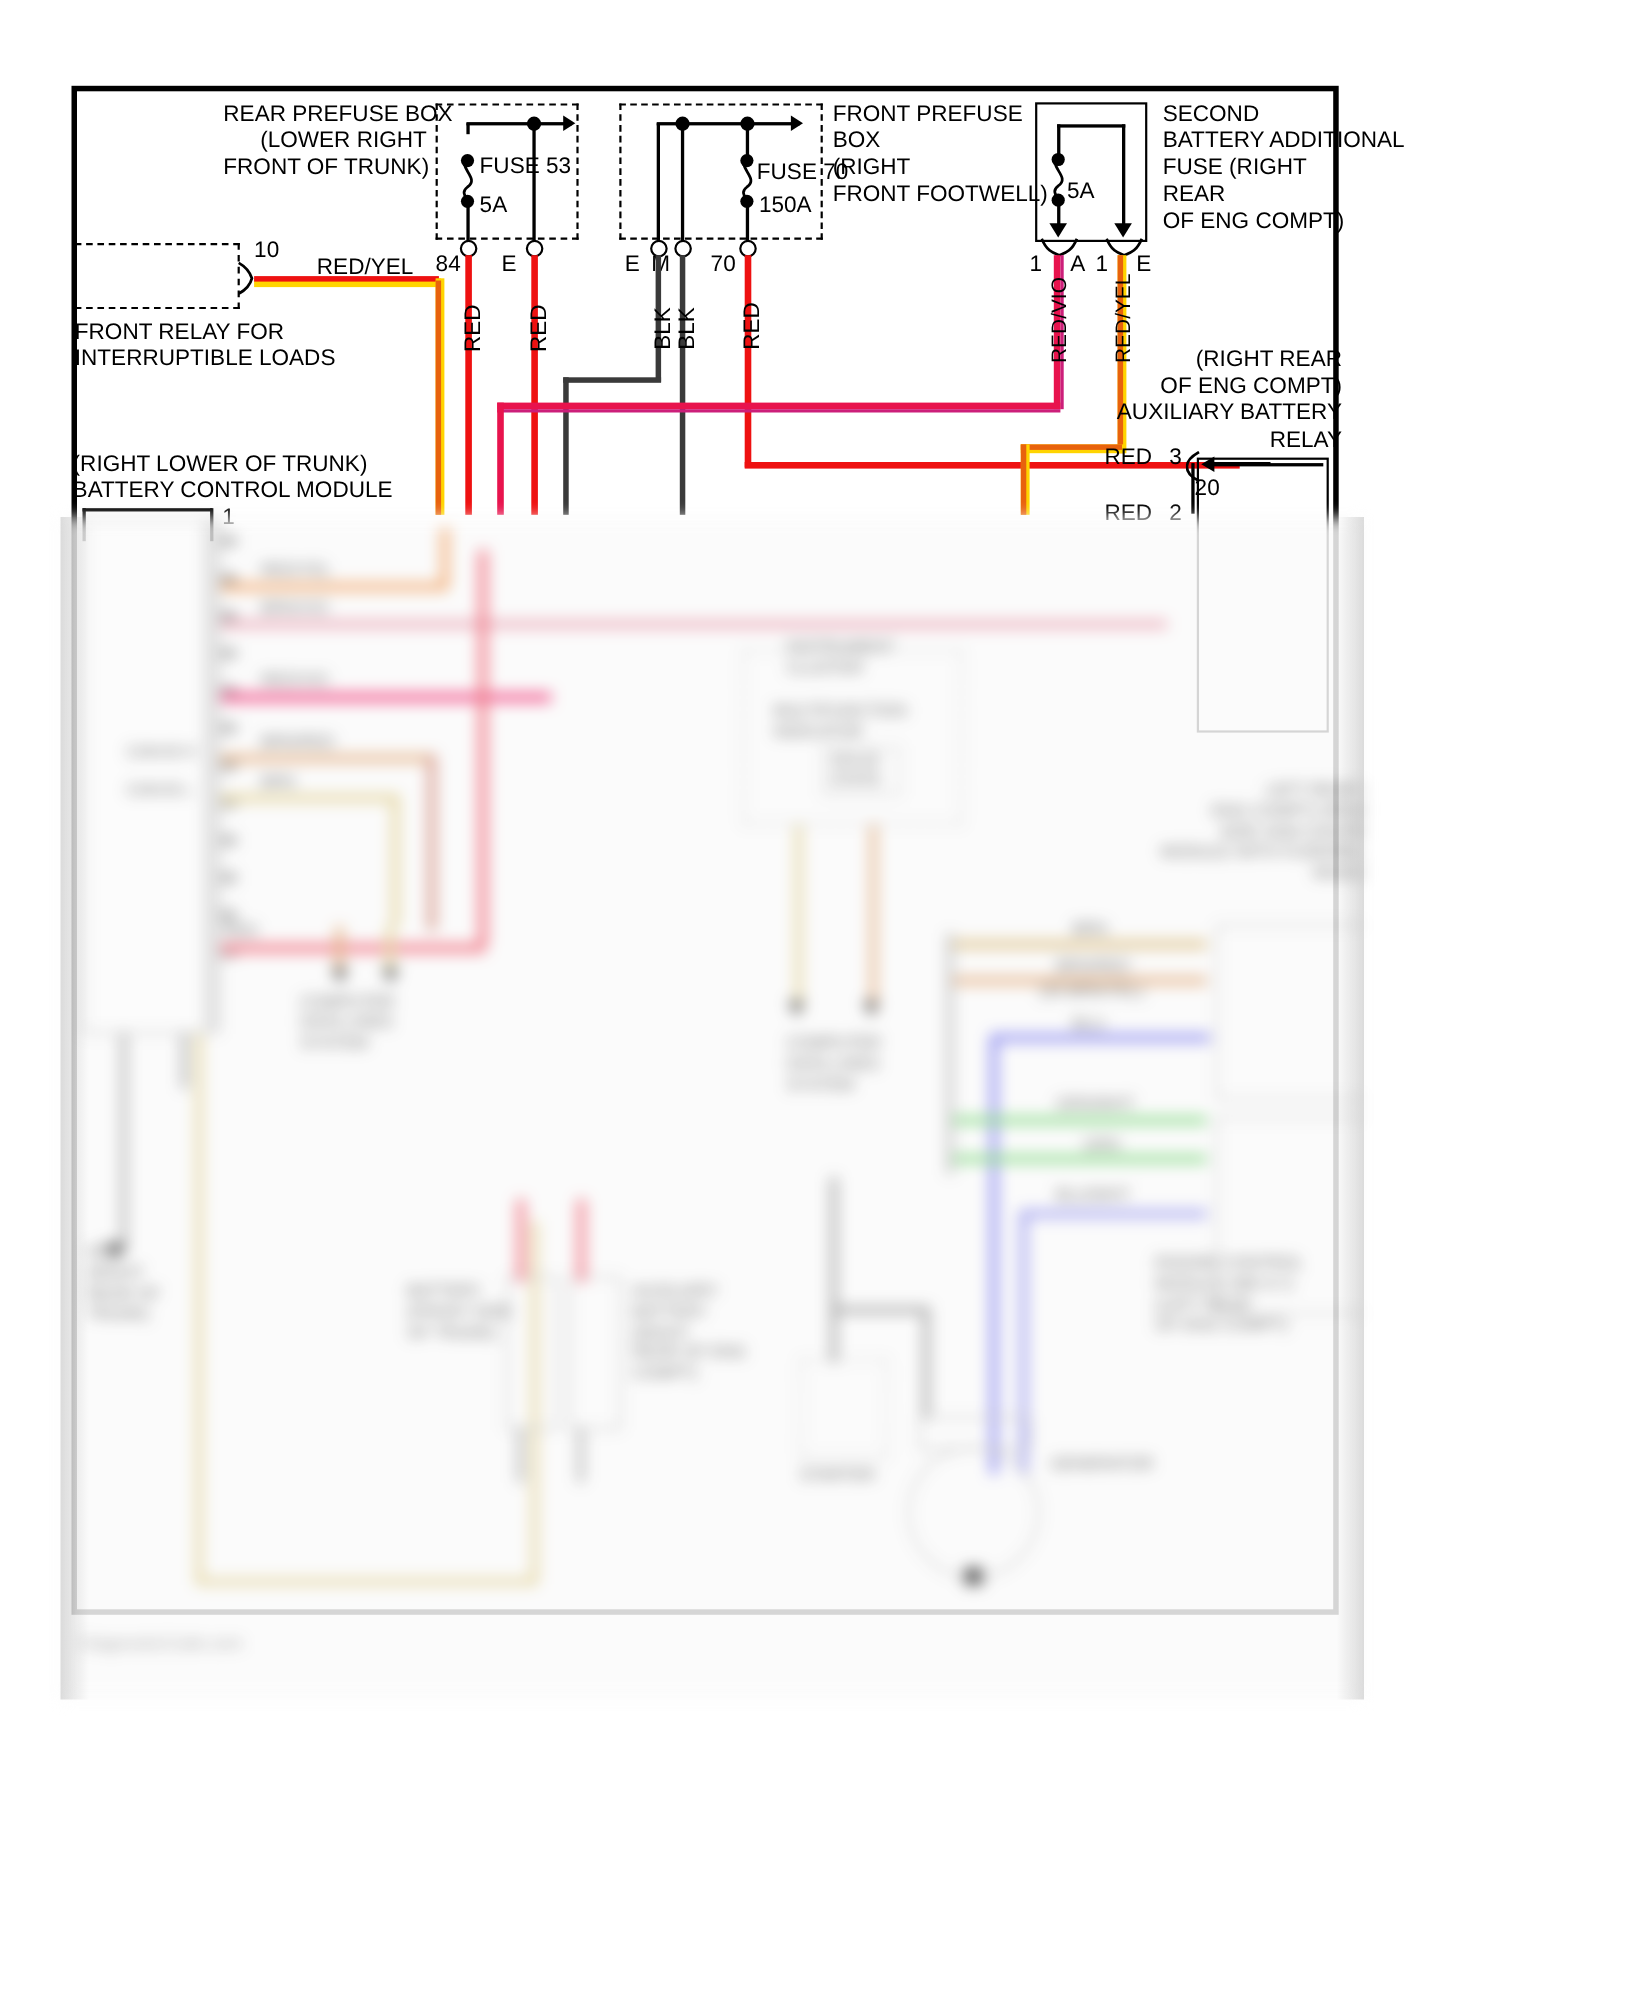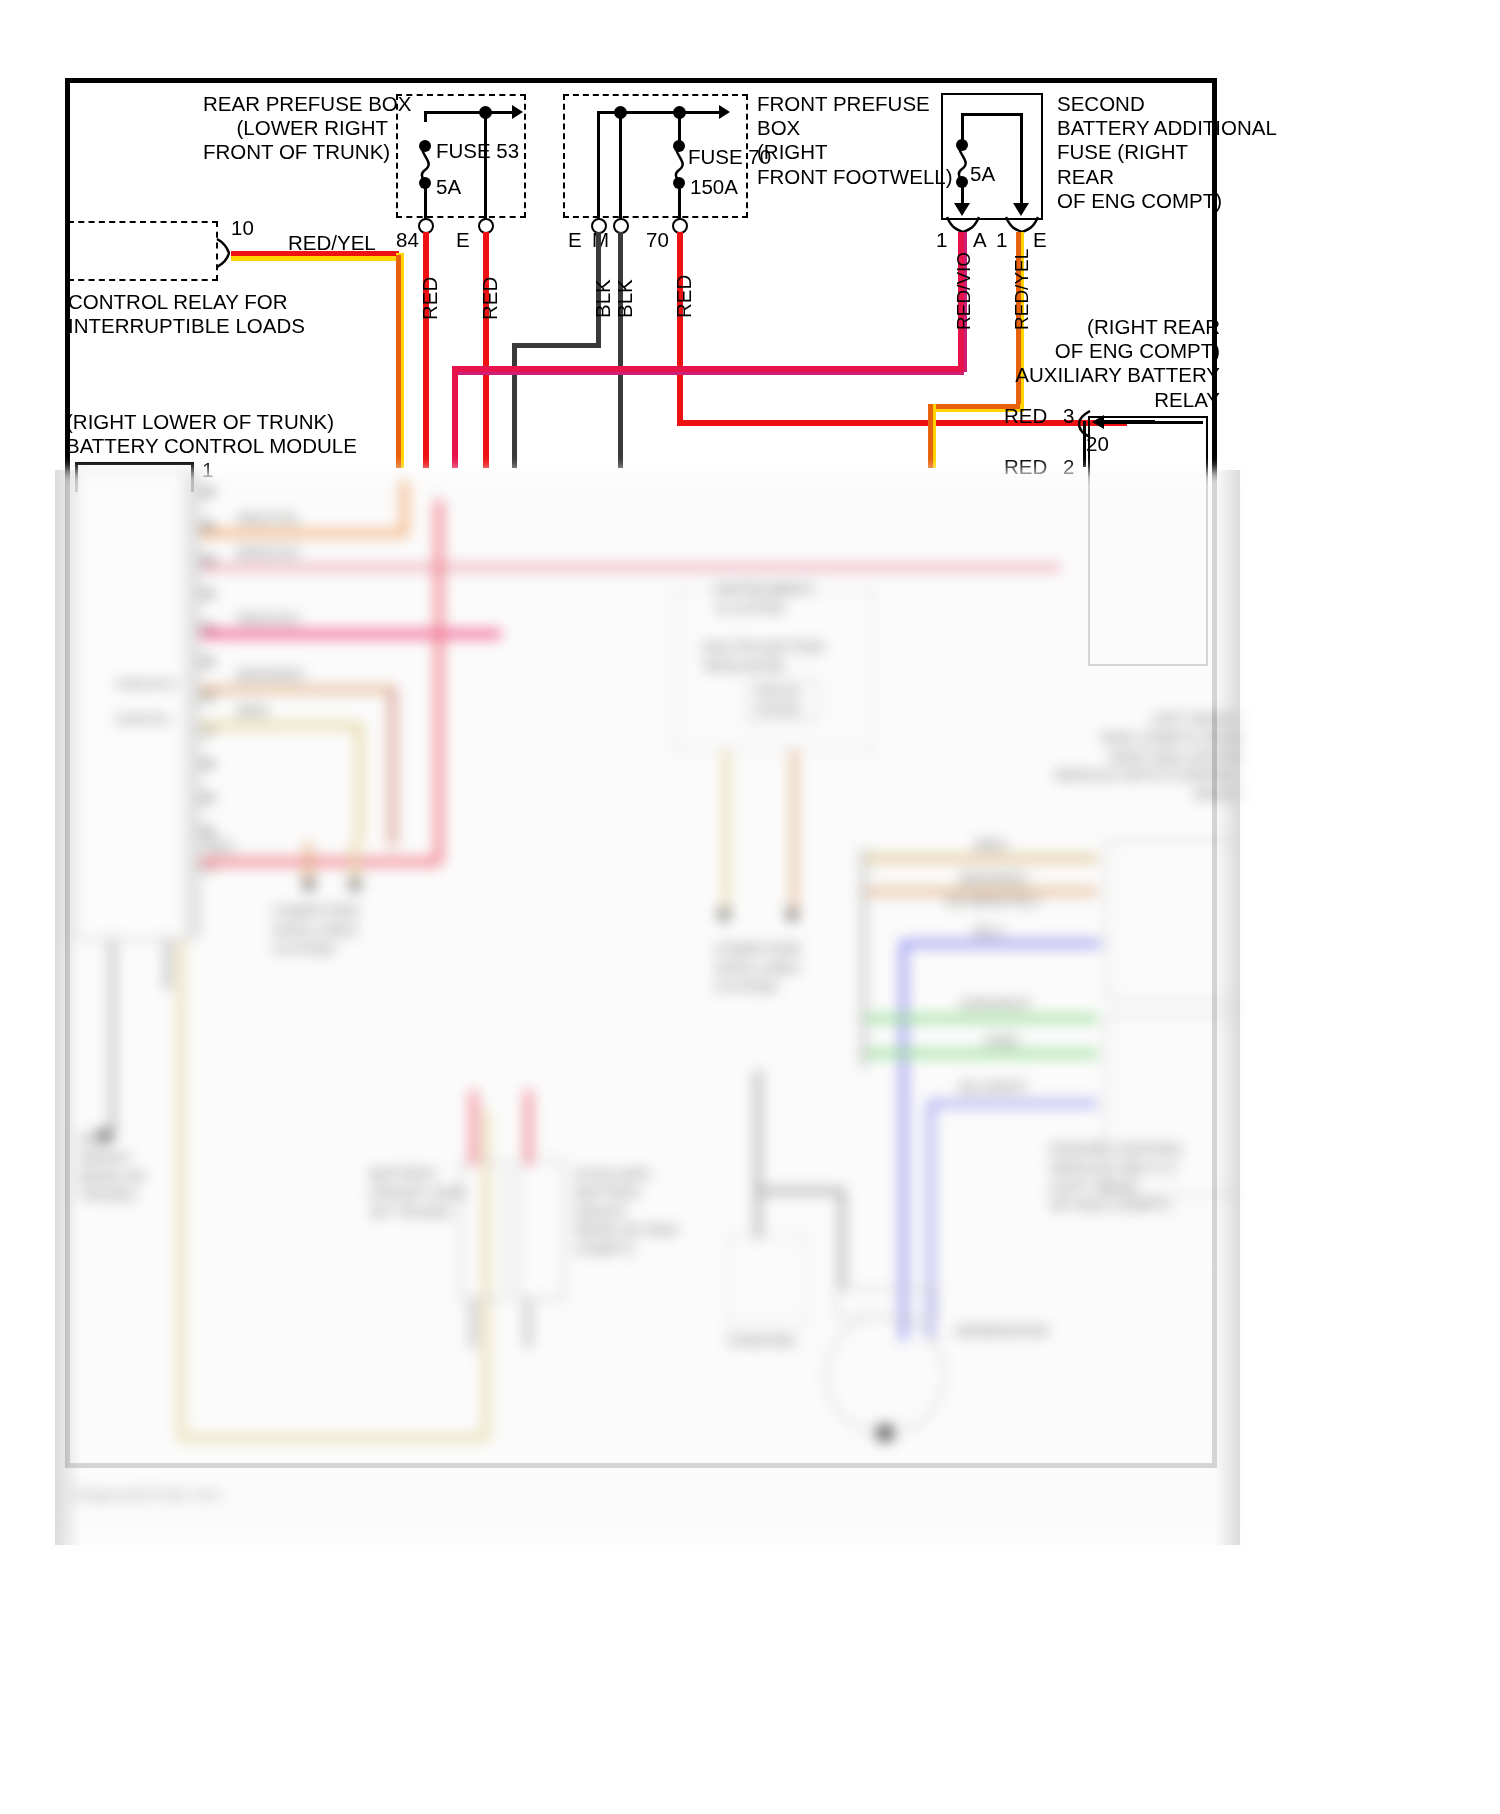--- a/index.html
+++ b/index.html
@@ -112,21 +112,21 @@
   </svg>
   <svg style="position:absolute;left:1005px;top:216px;width:34px;height:18px;" viewBox="0 0 34 18">
     <path d="M1 1 C 6 13, 12 14, 17 16 C 22 14, 28 13, 33 1" stroke="#000" stroke-width="2.5" fill="none"></path>
   </svg>
   <div class="lbl t20" style="left:936px;top:228px;">1</div>
   <div class="lbl t20" style="left:973px;top:228px;">A</div>
   <div class="lbl t20" style="left:996px;top:228px;">1</div>
   <div class="lbl t20" style="left:1033px;top:228px;">E</div>
 
   <div class="dash" style="left:68px;top:221px;width:150px;height:60px;"></div>
-  <div class="lbl t20" style="left:68px;top:290px;width:320px;">CONTROL RELAY FOR
+  <div class="lbl t20" style="left:68px;top:290px;width:320px;">FRONT RELAY FOR
 INTERRUPTIBLE LOADS</div>
   <svg style="position:absolute;left:215px;top:238px;width:16px;height:30px;" viewBox="0 0 16 30">
     <path d="M2 1 C 11 6, 13 12, 14 15 C 13 19, 11 24, 2 29" stroke="#000" stroke-width="2.5" fill="none"></path>
   </svg>
   <div class="lbl t20" style="left:231px;top:216px;">10</div>
 
   <div class="wire" style="left:231px;top:253px;width:170px;height:8px;background:#ffd400;"></div>
   <div class="wire" style="left:231px;top:251px;width:168px;height:5px;background:#ee1111;"></div>
   <div class="wire" style="left:396px;top:253px;width:8px;height:215px;background:#ffd400;"></div>
   <div class="wire" style="left:396px;top:255px;width:5px;height:213px;background:#e8620d;"></div>

